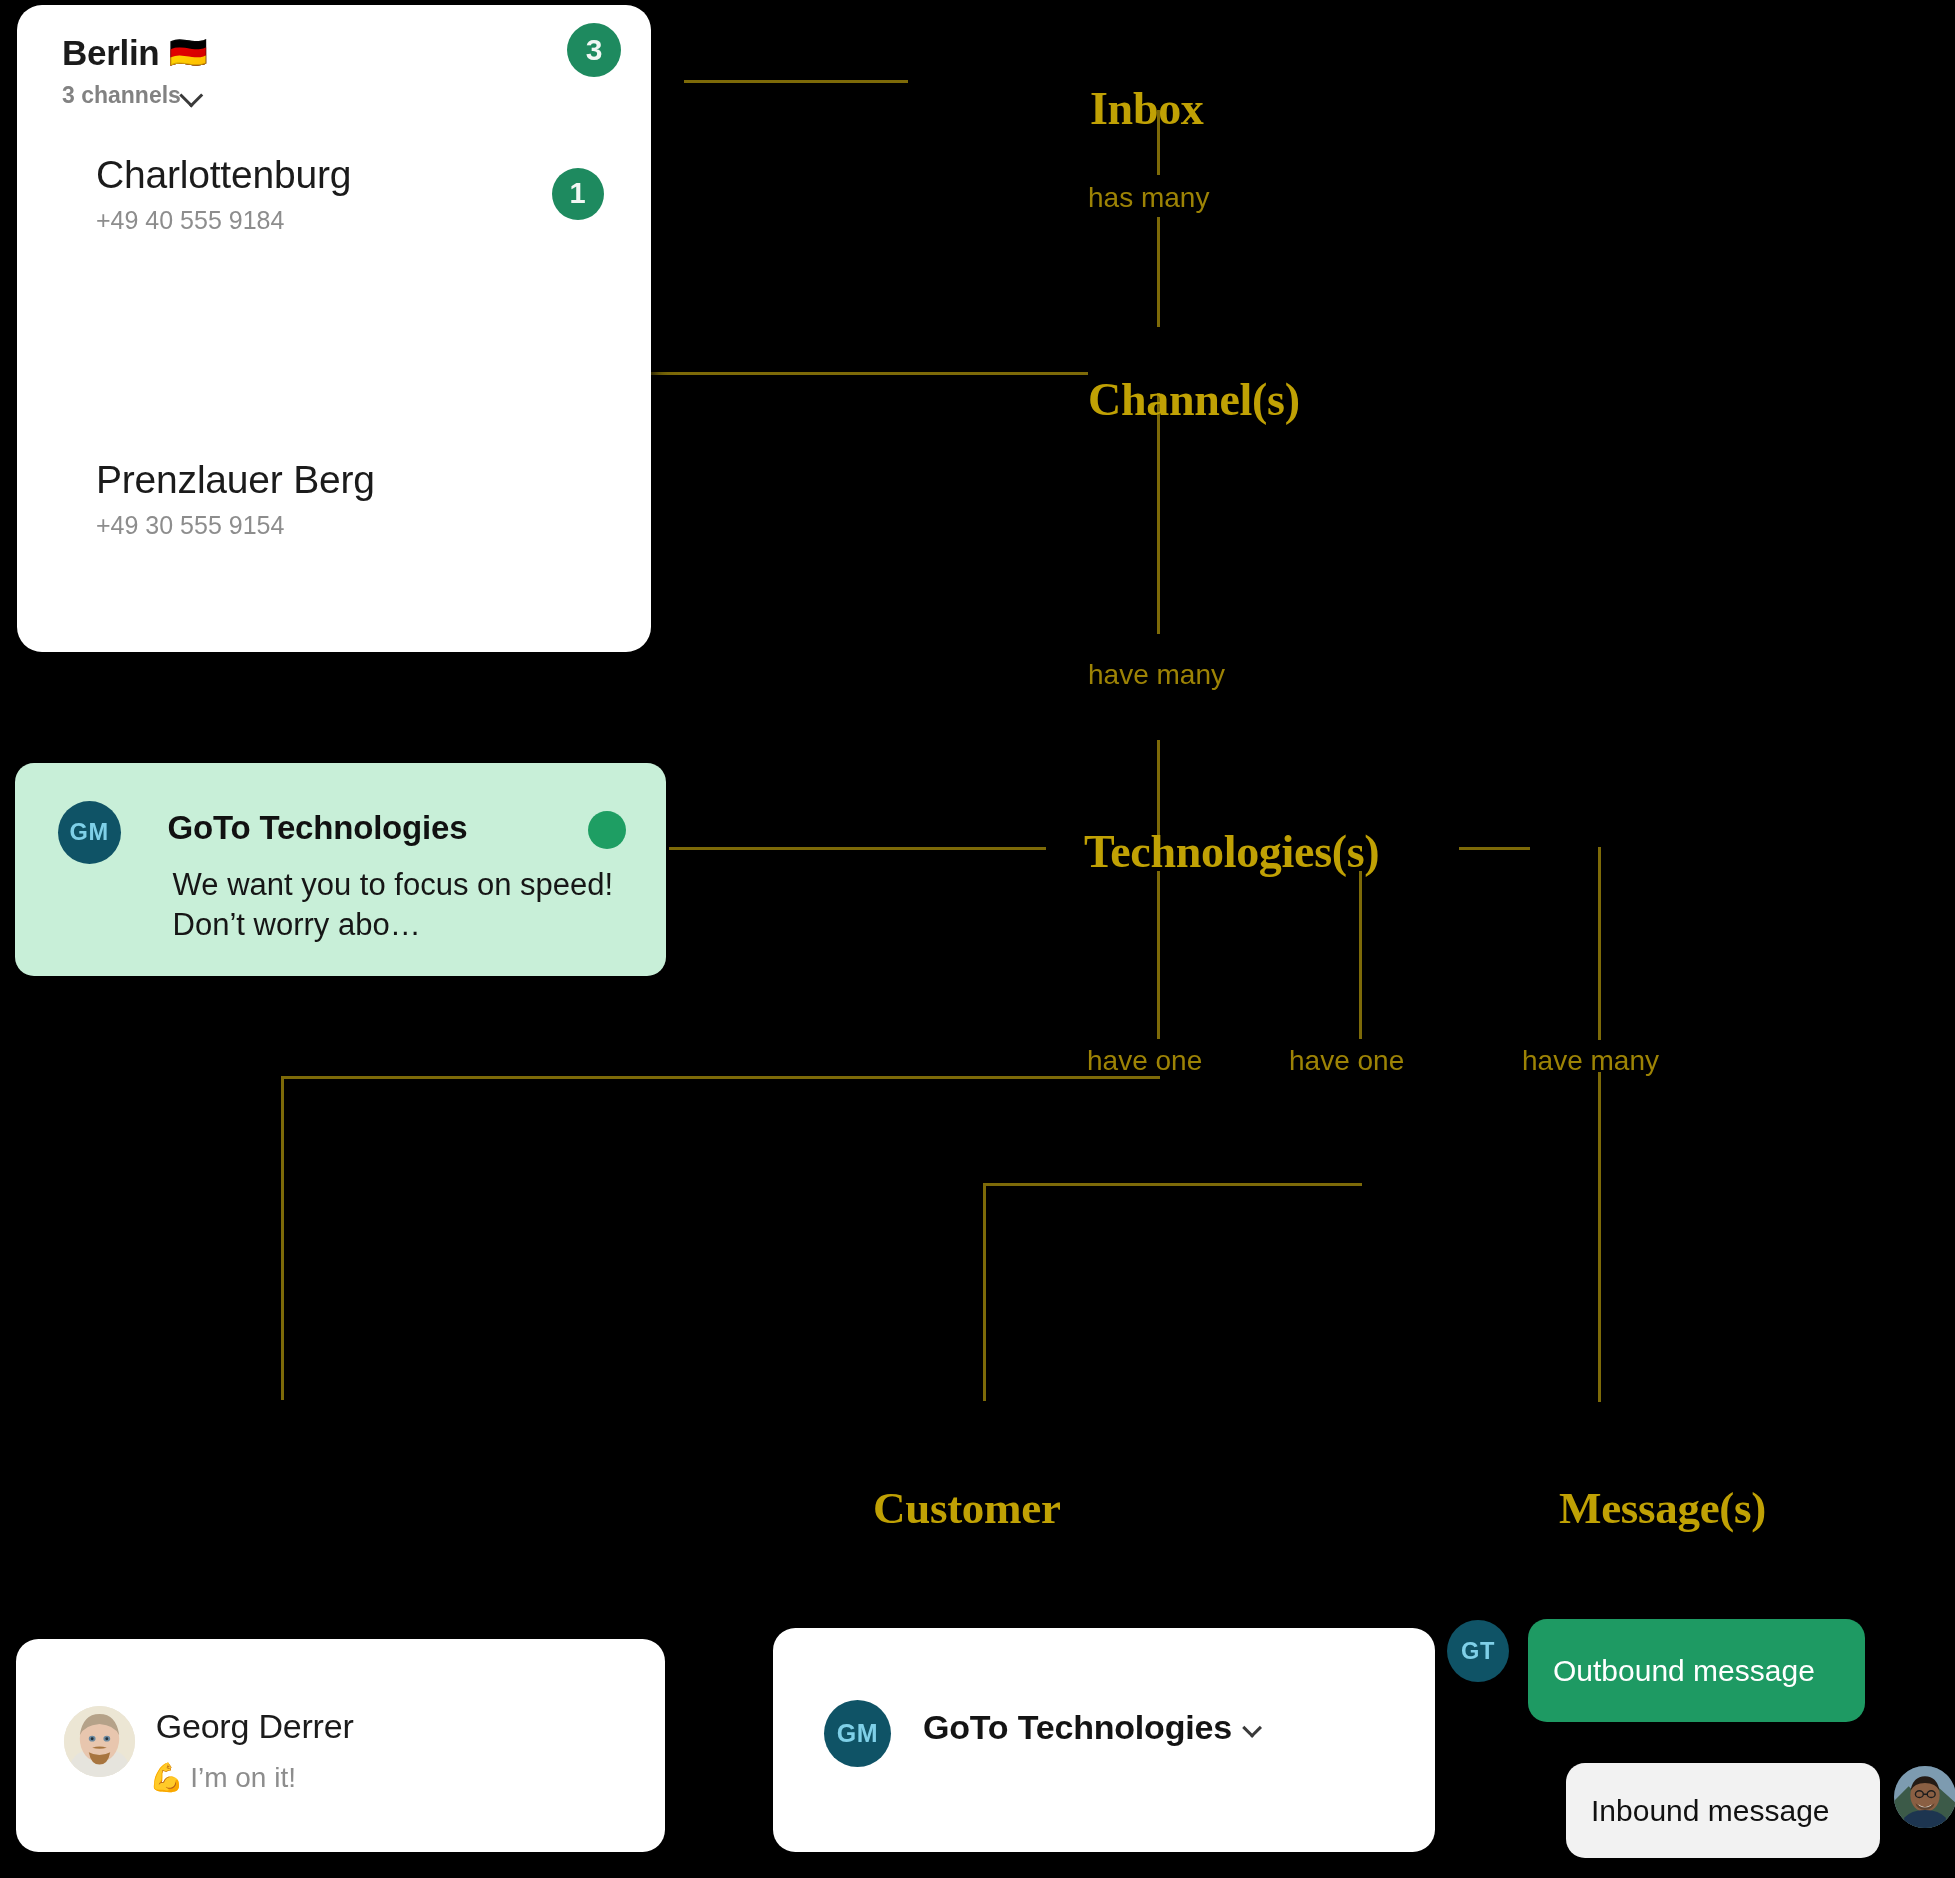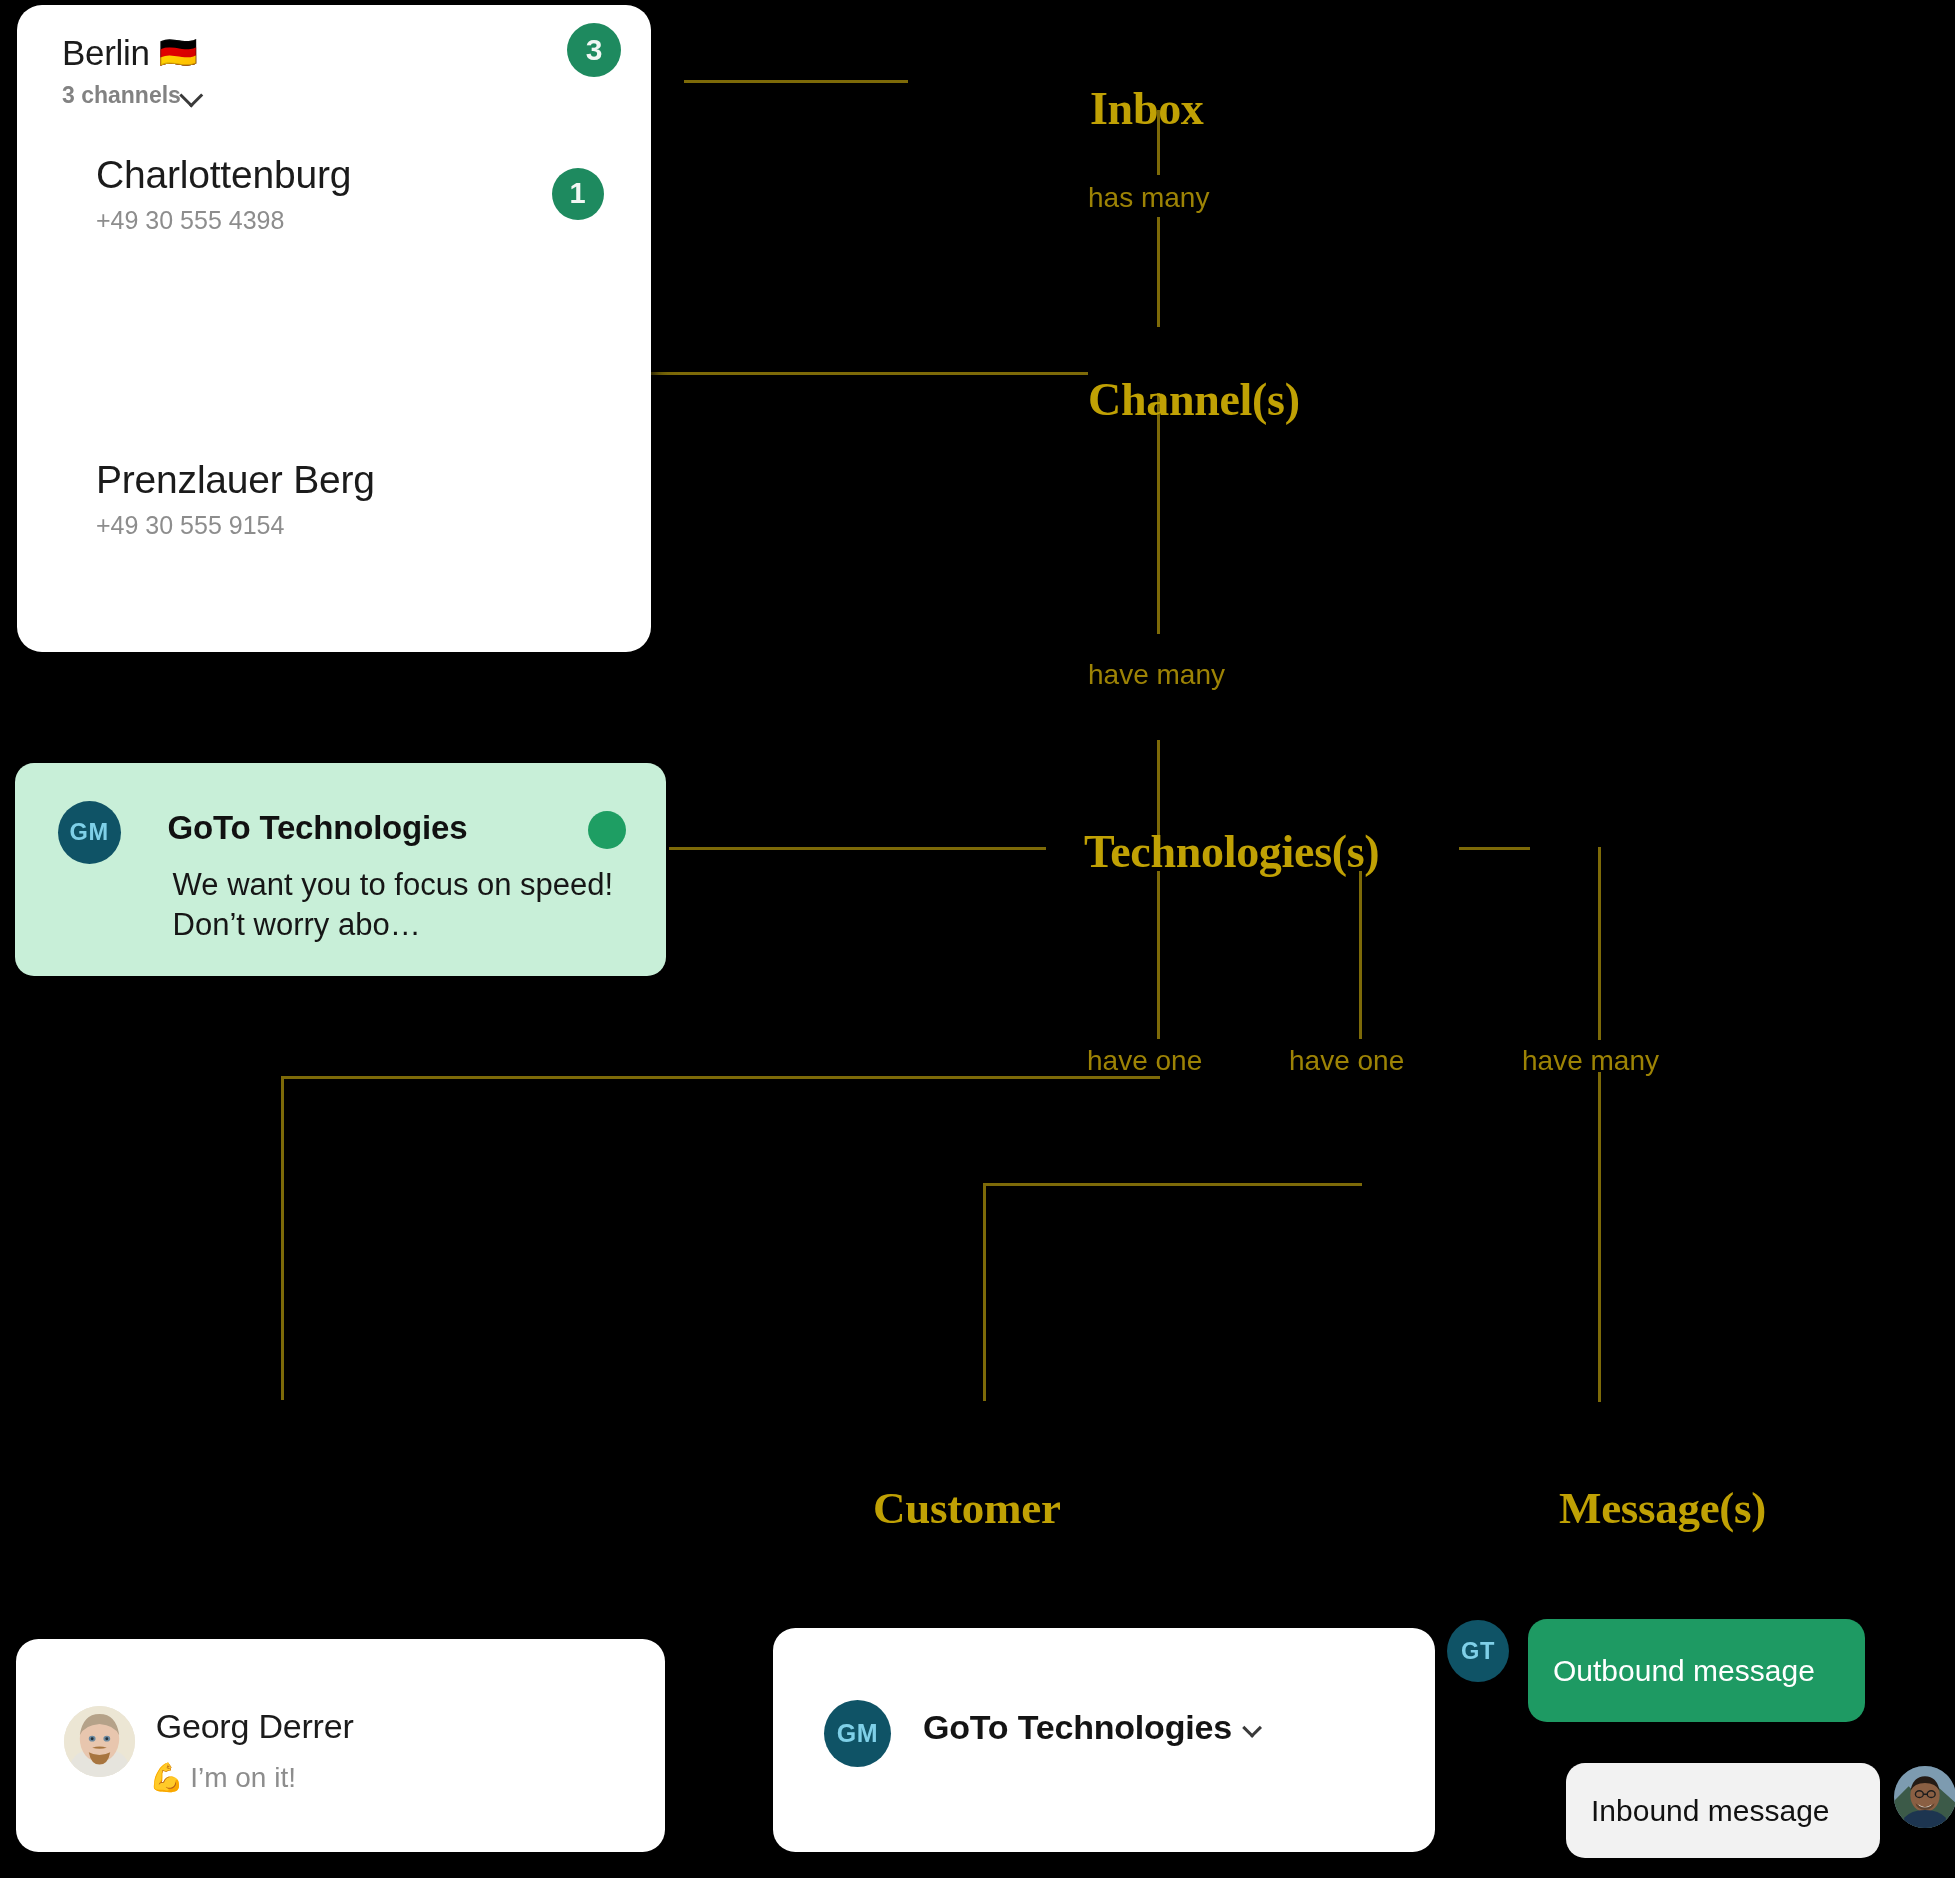--- a/index.html
+++ b/index.html
@@ -32,21 +32,21 @@
     width: 634px; height: 647px;
     border-radius: 25px;
   }
   .inbox-header {
     position: absolute;
     left: 45px; top: 28px; right: 39px;
     height: 79px;
   }
   .inbox-title {
     font-size: 35px;
-    font-weight: 400;
+    font-weight: 700;
     color: #1b1b1b;
     letter-spacing: -0.3px;
     display: flex;
     align-items: center;
     gap: 10px;
   }
   .flag-glyph { font-size: 31px; line-height: 1; }
   .inbox-sub {
     margin-top: 9px;
     font-size: 23px;
@@ -343,21 +343,21 @@
       </div>
       <div class="inbox-sub">
         <span>3 channels</span>
         <span class="chev"></span>
       </div>
     </div>
     <div class="badge" id="badge-inbox">3</div>
 
     <div class="ch-row" style="top:128px;">
       <div class="ch-name">Charlottenburg</div>
-      <div class="ch-num">+49 30 555 4398</div>
+      <div class="ch-num">+49 40 555 9184</div>
       <div class="ch-badge">1</div>
     </div>
 
 
     <div class="ch-row" style="top:433px;">
       <div class="ch-name">Prenzlauer Berg</div>
       <div class="ch-num">+49 30 555 9154</div>
     </div>
   </div>
 

